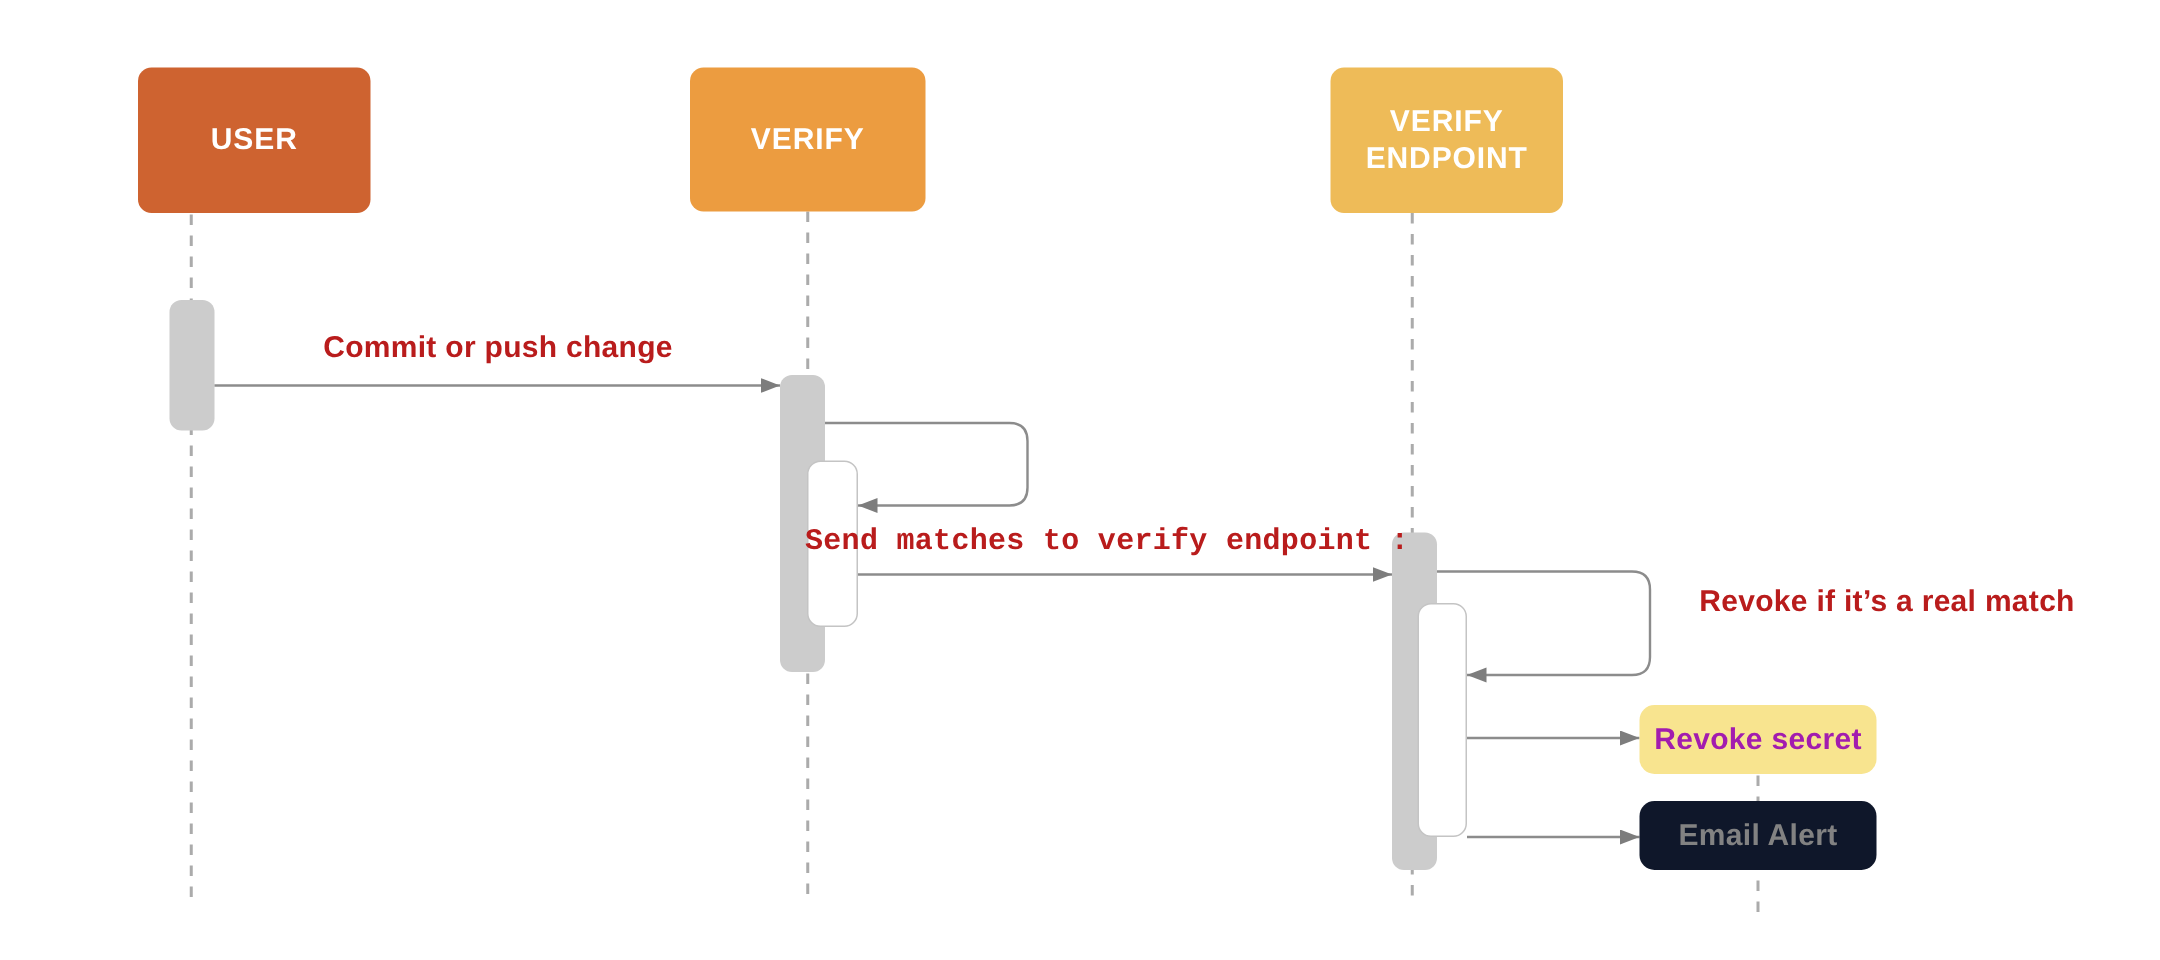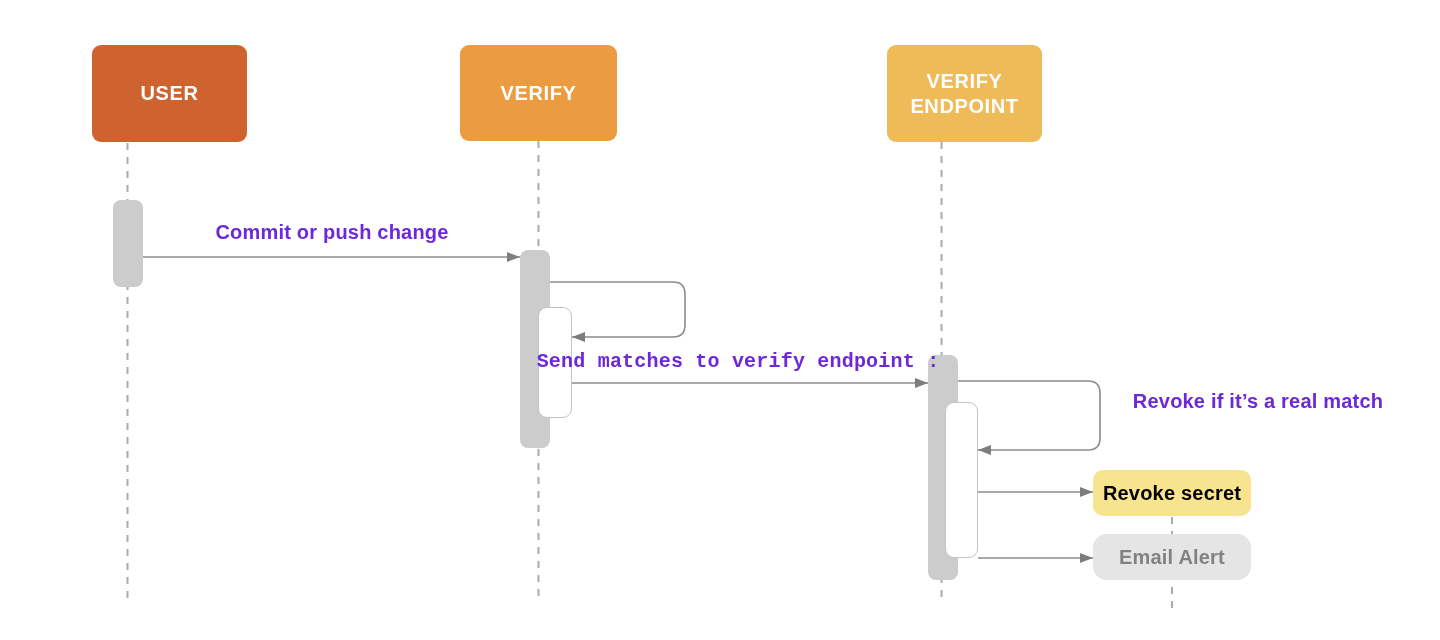--- a/index.html
+++ b/index.html
@@ -36,21 +36,21 @@
   }
 
   .msg-label {
     position: absolute;
     z-index: 4;
     transform: translateX(-50%);
     white-space: nowrap;
     font-size: 20px;
     font-weight: 700;
     letter-spacing: 0.2px;
-    color: #6d28d9;
+    color: #b91c1c;
   }
 
   .actor-box {
     position: absolute;
     z-index: 5;
     display: flex;
     align-items: center;
     justify-content: center;
     text-align: center;
     border-radius: 9px;
@@ -115,19 +115,19 @@
     <span>USER</span>
   </div>
   <div class="actor-box" style="left: 460px; top: 45px; width: 157px; height: 96px; background-color: rgb(236, 156, 64);">
     <span>VERIFY</span>
   </div>
   <div class="actor-box" style="left: 887px; top: 45px; width: 155px; height: 97px; background-color: rgb(238, 187, 88);">
     <span>VERIFY ENDPOINT</span>
   </div>
 
   <div class="note-box" style="left: 1093px; top: 470px; width: 158px; height: 46px; background-color: rgb(248, 228, 143);">
-    <span style="color: #000000;">Revoke secret</span>
+    <span style="color: #a21caf;">Revoke secret</span>
   </div>
-  <div class="note-box" style="left: 1093px; top: 534px; width: 158px; height: 46px; background-color: #e5e5e5; border-radius: 14px;">
+  <div class="note-box" style="left: 1093px; top: 534px; width: 158px; height: 46px; background-color: #0f172a;">
     <span style="color: rgb(130, 130, 130);">Email Alert</span>
   </div>
 
 </div>
 
 </body></html>

